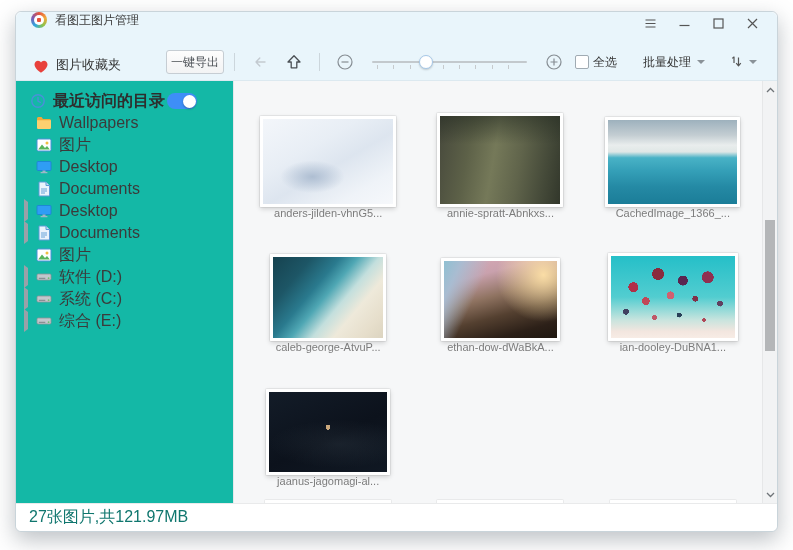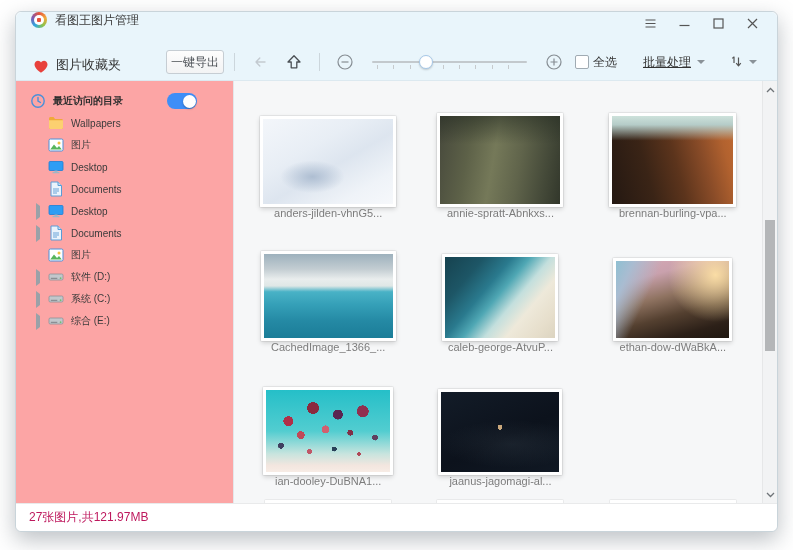--- a/index.html
+++ b/index.html
@@ -42,35 +42,35 @@
   .tb-nav{display:flex;align-items:center;gap:16px;margin-left:16px;}
   .slider{position:relative;width:155px;height:22px;margin:0 2px;}
   .slider-track{position:absolute;top:10px;left:0;right:0;height:2px;background:#c3c9cd;border-radius:1px;}
   .slider-ticks{position:absolute;top:14px;left:5px;right:3px;height:4px;
     background:repeating-linear-gradient(90deg,#c6cacd 0 1px,transparent 1px 16.4px);}
   .slider-thumb{position:absolute;top:4px;width:14px;height:14px;margin-left:-7px;border-radius:50%;
     background:#fff;border:1px solid #a6c8e8;box-shadow:0 1px 2px rgba(0,0,0,.18);box-sizing:border-box;}
   .tb-right{margin-left:auto;display:flex;align-items:center;padding-right:20px;}
   .checkbox{width:14px;height:14px;background:#fff;border:1px solid #a0abb3;border-radius:2px;box-sizing:border-box;}
   .cb-label{font-size:12px;color:#333;margin:0 0 0 4px;}
-  .batch{display:flex;align-items:center;margin-left:26px;font-size:12px;color:#333;text-decoration:underline;}
+  .batch{display:flex;align-items:center;margin-left:26px;font-size:12px;color:#333;}
   .caret{width:0;height:0;border-left:4px solid transparent;border-right:4px solid transparent;
     border-top:4px solid #8a9298;margin-left:6px;}
   .sort{display:flex;align-items:center;margin-left:24px;}
   
   .main{flex:1;display:flex;min-height:0;}
   .sidebar{
-    width:218px;flex:none;background:#fca5a5;border-right:1px solid #e4e7ea;
-    padding-top:9px;box-sizing:border-box;font-size:10px;color:#3b3b3b;overflow:hidden;
+    width:218px;flex:none;background:#14b8a6;border-right:1px solid #e4e7ea;
+    padding-top:9px;box-sizing:border-box;font-size:16px;color:#3b3b3b;overflow:hidden;
   }
   .side-row{height:22px;display:flex;align-items:center;padding-left:14px;}
   .side-row.section{font-weight:bold;color:#2e2e2e;}
   .side-row .icon{width:16px;height:16px;flex:none;margin-right:7px;display:flex;align-items:center;justify-content:center;}
   .side-row .icon svg{width:16px;height:16px;}
-  .side-row.child{padding-left:20px;}
+  .side-row.child{padding-left:8px;}
   .tree-caret{width:0;height:0;border-left:4px solid #9aa1a8;border-top:3.5px solid transparent;
     border-bottom:3.5px solid transparent;margin-right:4px;flex:none;}
   .tree-caret-slot{width:8px;flex:none;margin-right:4px;}
   .toggle{width:30px;height:16px;border-radius:8px;background:#c6cdd4;position:relative;margin-left:auto;margin-right:36px;flex:none;}
   .toggle.on{background:#3e8ef7;}
   .toggle::after{content:"";position:absolute;left:1.5px;top:1.5px;width:13px;height:13px;border-radius:50%;
     background:#fff;box-shadow:0 1px 2px rgba(0,0,0,.3);}
   .toggle.on::after{left:auto;right:1.5px;}
   
   .content{flex:1;background:#f6f7f8;position:relative;overflow:hidden;}
@@ -82,21 +82,21 @@
   .partial-row{display:grid;grid-template-columns:repeat(3,1fr);margin-top:10px;padding:0 18px 0 8px;}
   .partial-thumb{width:120px;height:20px;margin:0 auto;background:#e2e3e5;border:3px solid #fff;border-bottom:none;
     border-radius:1px 1px 0 0;box-shadow:0 0 0 1px rgba(0,0,0,.05);}
   
   .scrollbar{position:absolute;top:0;right:0;width:15px;height:100%;background:#f2f3f4;border-left:1px solid #e6e7e8;box-sizing:border-box;}
   .sb-btn{position:absolute;left:0;width:100%;height:15px;display:flex;align-items:center;justify-content:center;}
   .sb-up{top:1px;} .sb-down{bottom:1px;}
   .sb-thumb{position:absolute;left:2px;right:2px;top:33%;height:31%;background:#b4b6b8;}
   
   .statusbar{height:27px;flex:none;background:#fff;border-top:1px solid #e9eaeb;border-radius:0 0 6px 6px;
-    display:flex;align-items:center;padding-left:13px;font-size:12px;color:#be185d;}
+    display:flex;align-items:center;padding-left:13px;font-size:16px;color:#0f766e;}
   svg{display:block;}
 </style>
 </head>
 <body>
 
 <div class="window">
 
   <div class="titlebar">
     <span class="app-icon"></span>
     <span class="title">看图王图片管理</span>
@@ -314,24 +314,20 @@
 
     <div class="content">
       <div class="grid" id="grid">
           <div class="cell">
     <div class="thumb" style="width: 130px; height: 85px; background: radial-gradient(45% 35% at 38% 68%, rgb(174, 190, 210) 0%, rgba(174, 190, 210, 0) 55%), linear-gradient(150deg, rgb(243, 246, 250) 0%, rgb(232, 238, 245) 35%, rgb(221, 229, 239) 55%, rgb(239, 243, 248) 80%, rgb(246, 248, 251) 100%);"></div>
     <div class="caption">anders-jilden-vhnG5...</div>
   </div>
           <div class="cell">
     <div class="thumb" style="width: 120px; height: 88px; background: linear-gradient(rgba(35, 42, 33, 0.55) 0%, rgba(35, 42, 33, 0) 32%), linear-gradient(100deg, rgb(71, 73, 60) 0%, rgb(93, 97, 72) 25%, rgb(117, 121, 89) 45%, rgb(96, 100, 75) 65%, rgb(69, 74, 57) 85%, rgb(50, 55, 43) 100%);"></div>
     <div class="caption">annie-spratt-Abnkxs...</div>
-  </div>
-          <div class="cell">
-    <div class="thumb" style="width: 121px; height: 88px; background: linear-gradient(rgb(205, 226, 219) 0%, rgb(181, 204, 200) 10%, rgba(181, 204, 200, 0) 28%), linear-gradient(75deg, rgb(36, 24, 18) 0%, rgb(58, 36, 22) 30%, rgb(92, 52, 28) 52%, rgb(138, 76, 40) 72%, rgb(178, 98, 47) 88%, rgb(192, 106, 49) 100%);"></div>
-    <div class="caption">brennan-burling-vpa...</div>
   </div>
           <div class="cell">
     <div class="thumb" style="width: 129px; height: 84px; background: linear-gradient(rgb(157, 177, 189) 0%, rgb(195, 205, 210) 18%, rgb(233, 237, 237) 30%, rgb(223, 231, 230) 38%, rgb(73, 178, 198) 45%, rgb(53, 160, 184) 60%, rgb(36, 137, 164) 80%, rgb(27, 125, 152) 100%);"></div>
     <div class="caption">CachedImage_1366_...</div>
   </div>
           <div class="cell">
     <div class="thumb" style="width: 110px; height: 81px; background: linear-gradient(130deg, rgb(22, 66, 79) 0%, rgb(29, 86, 102) 22%, rgb(42, 122, 142) 38%, rgb(79, 167, 180) 48%, rgb(195, 223, 221) 60%, rgb(238, 233, 218) 72%, rgb(230, 222, 203) 88%, rgb(220, 212, 192) 100%);"></div>
     <div class="caption">caleb-george-AtvuP...</div>
   </div>
           <div class="cell">

